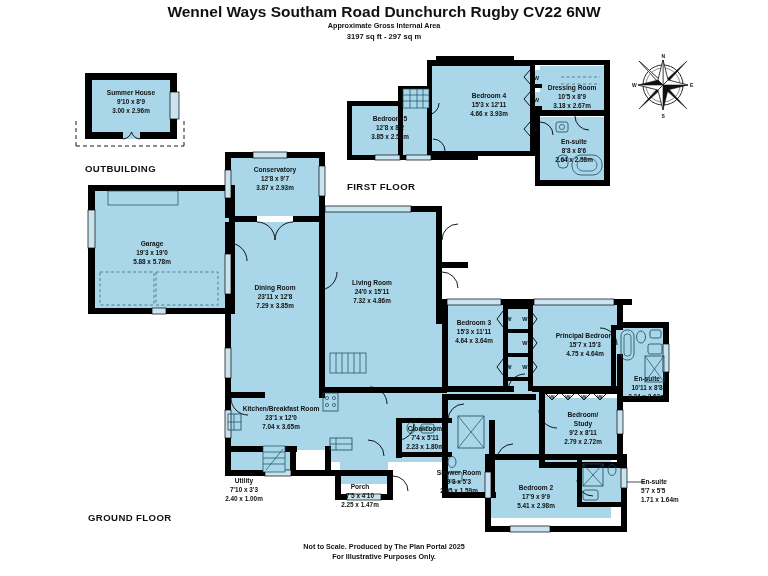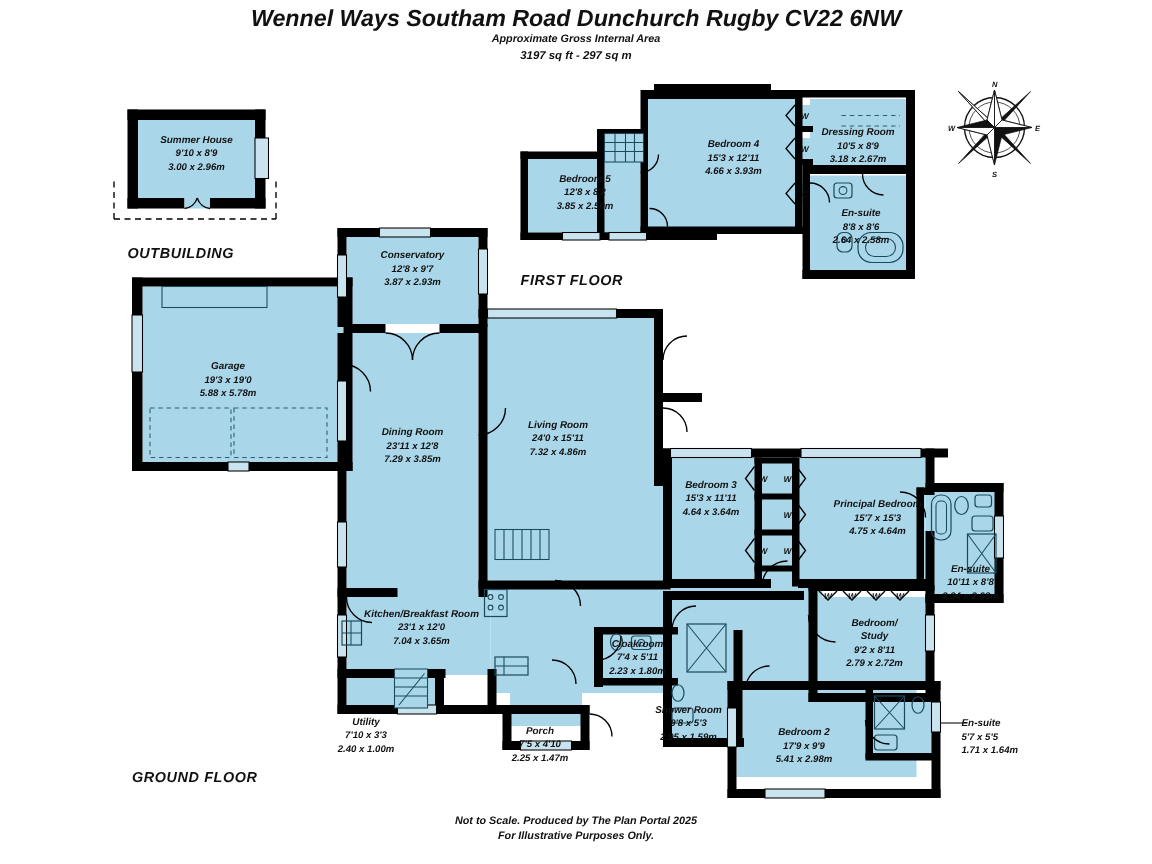--- a/index.html
+++ b/index.html
@@ -3,21 +3,21 @@
 <meta charset="utf-8">
 <style>
   html,body{margin:0;padding:0;}
   body{
     width:768px;height:576px;
     background:#ffffff;
     font-family:"Liberation Sans", sans-serif;
     overflow:hidden;
     position:relative;
   }
-  #plan-root{position:absolute;inset:0;font-style:italic;}
+  #plan-root{position:absolute;inset:0;}
   svg{display:block;}
   .ttl{font-weight:bold;font-size:15.5px;fill:#111;text-anchor:middle;}
   .sub{font-size:7.2px;fill:#111;text-anchor:middle;font-weight:bold;}
   .sub2{font-size:7.6px;fill:#111;text-anchor:middle;font-weight:bold;}
   .floorlbl{font-size:9.6px;font-weight:bold;fill:#111;letter-spacing:.4px;}
   .rname{font-size:6.6px;font-weight:bold;fill:#111;text-anchor:middle;}
   .rdim{font-size:6.4px;font-weight:bold;fill:#111;text-anchor:middle;}
   .rname-l{font-size:6.6px;font-weight:bold;fill:#111;text-anchor:start;}
   .rdim-l{font-size:6.4px;font-weight:bold;fill:#111;text-anchor:start;}
   .foot{font-size:7.2px;font-weight:bold;fill:#111;text-anchor:middle;}

